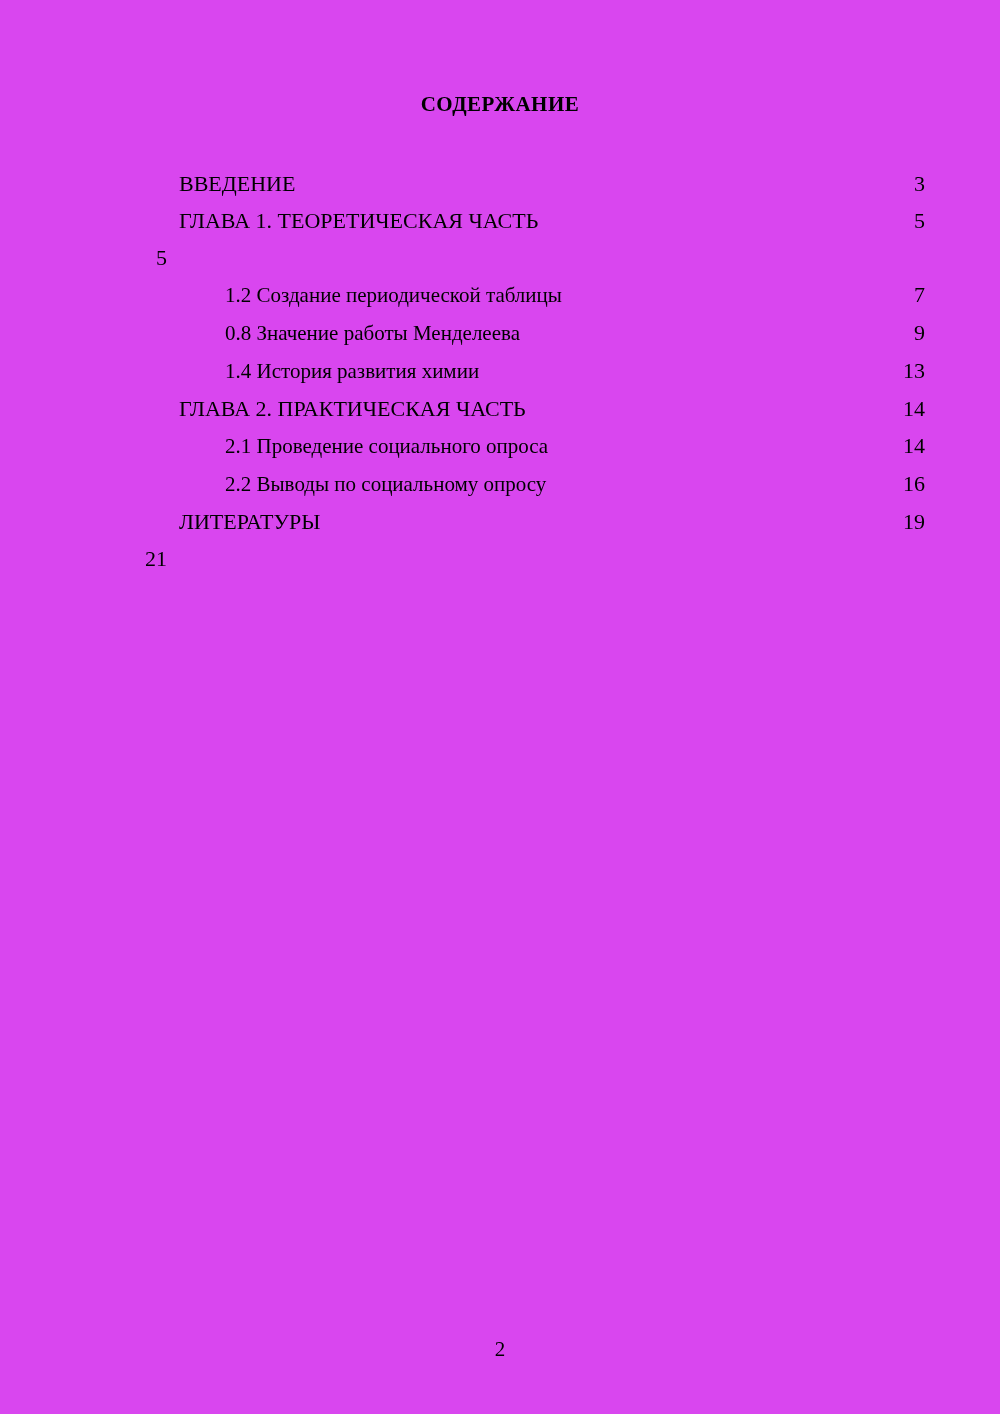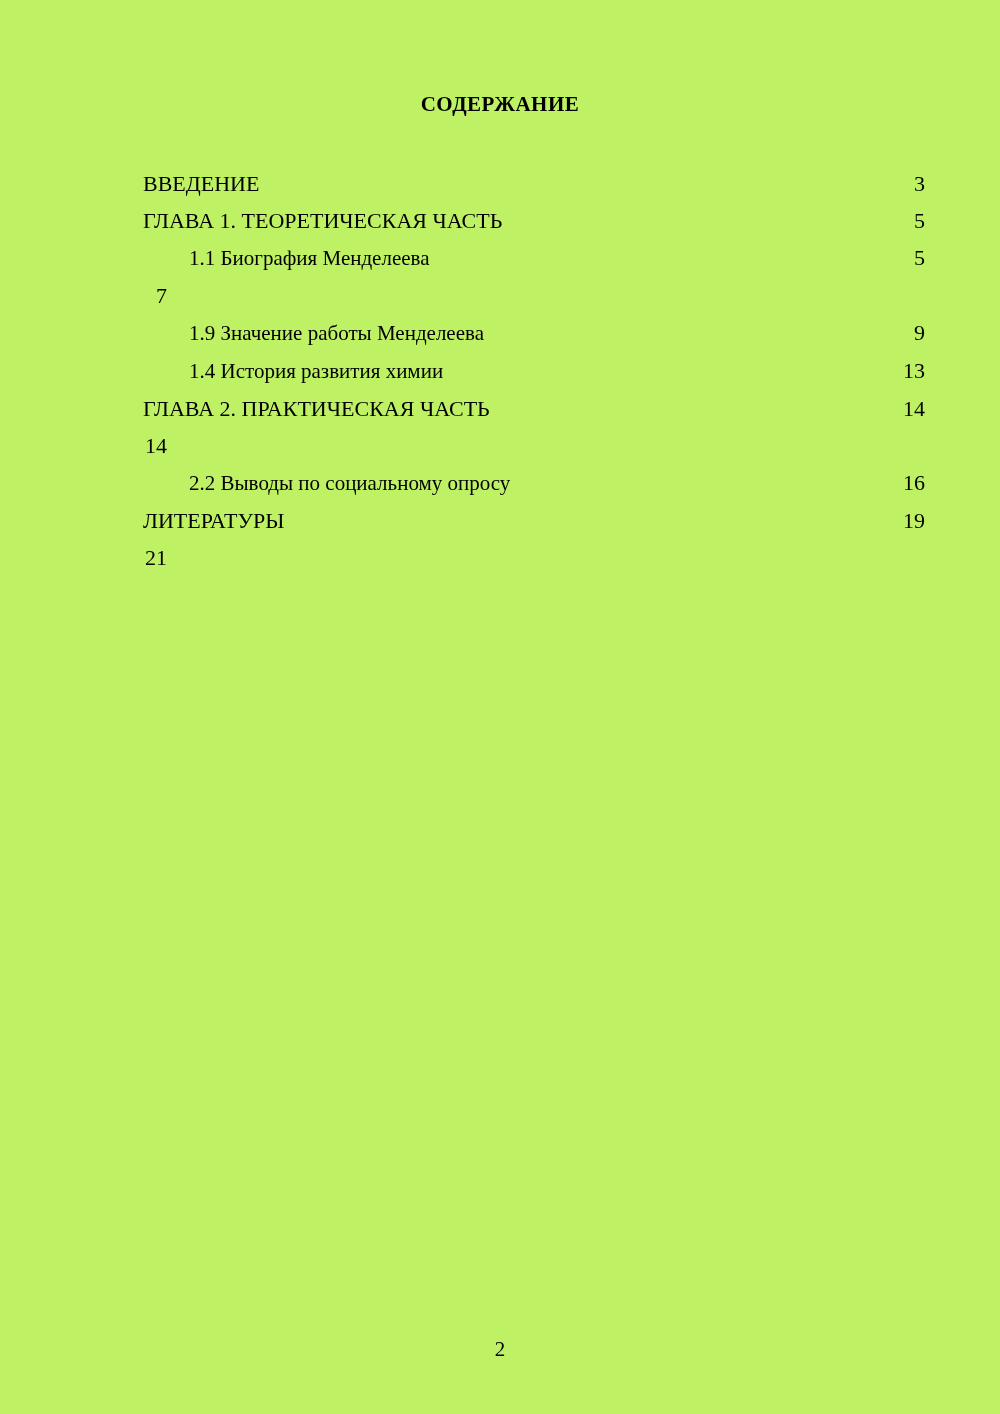--- a/index.html
+++ b/index.html
@@ -4,21 +4,21 @@
 <style>
   html, body {
     margin: 0;
     padding: 0;
     background: #ffffff;
   }
   .page {
     position: relative;
     width: 1000px;
     height: 1414px;
-    background: #bef264;
+    background: #d946ef;
     margin: 0 auto;
     overflow: hidden;
     font-family: "Liberation Serif", "DejaVu Serif", serif;
     color: #000000;
   }
   .doc-title {
     position: absolute;
     top: 92px;
     left: 0;
     width: 1000px;
@@ -40,20 +40,21 @@
     font-size: 22px;
     line-height: 37px;
     white-space: nowrap;
   }
   .toc-row.level-2 .toc-label {
     padding-left: 46px;
     font-size: 21px;
   }
   .toc-label {
     flex: 0 1 auto;
+    margin-left: 36px;
   }
   .toc-page {
     flex: 0 0 auto;
     text-align: right;
     min-width: 24px;
   }
   .page-number {
     position: absolute;
     bottom: 52px;
     left: 0;
@@ -75,44 +76,45 @@
       <span class="toc-label">ВВЕДЕНИЕ</span>
       <span class="toc-page">3</span>
     </div>
 
     <div class="toc-row level-1">
       <span class="toc-label">ГЛАВА 1. ТЕОРЕТИЧЕСКАЯ ЧАСТЬ</span>
       <span class="toc-page">5</span>
     </div>
 
     <div class="toc-row level-2">
-      <span class="toc-label">1.1 Биография Менделеева</span>
       <span class="toc-page">5</span>
     </div>
 
     <div class="toc-row level-2">
+      <span class="toc-label">1.2 Создание периодической таблицы</span>
       <span class="toc-page">7</span>
     </div>
 
     <div class="toc-row level-2">
-      <span class="toc-label">1.9 Значение работы Менделеева</span>
+      <span class="toc-label">0.8 Значение работы Менделеева</span>
       <span class="toc-page">9</span>
     </div>
 
     <div class="toc-row level-2">
       <span class="toc-label">1.4 История развития химии</span>
       <span class="toc-page">13</span>
     </div>
 
     <div class="toc-row level-1">
       <span class="toc-label">ГЛАВА 2. ПРАКТИЧЕСКАЯ ЧАСТЬ</span>
       <span class="toc-page">14</span>
     </div>
 
     <div class="toc-row level-2">
+      <span class="toc-label">2.1 Проведение социального опроса</span>
       <span class="toc-page">14</span>
     </div>
 
     <div class="toc-row level-2">
       <span class="toc-label">2.2 Выводы по социальному опросу</span>
       <span class="toc-page">16</span>
     </div>
 
     <div class="toc-row level-1">
       <span class="toc-label">ЛИТЕРАТУРЫ</span>

